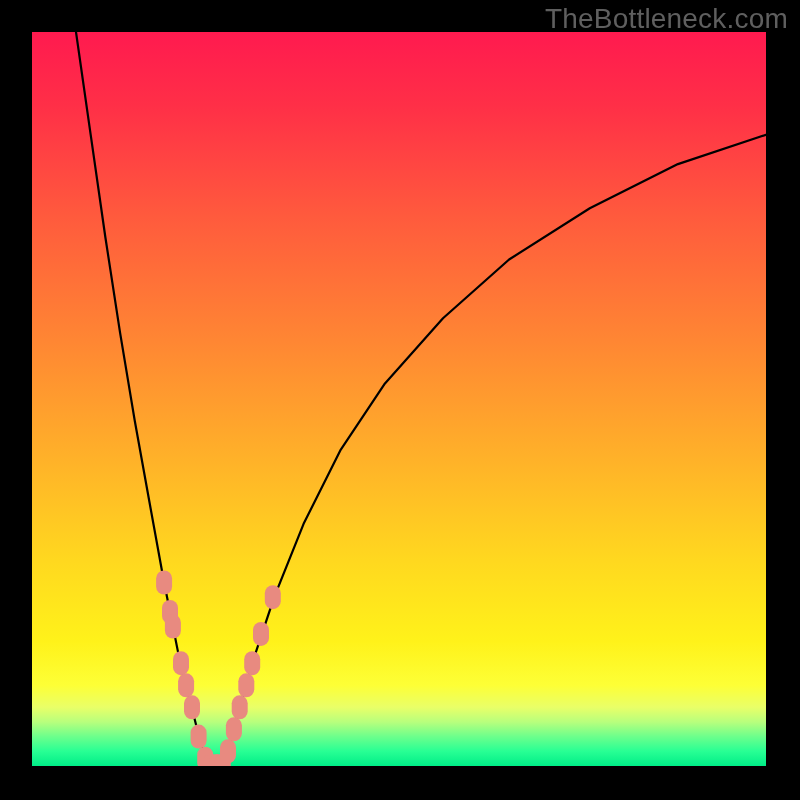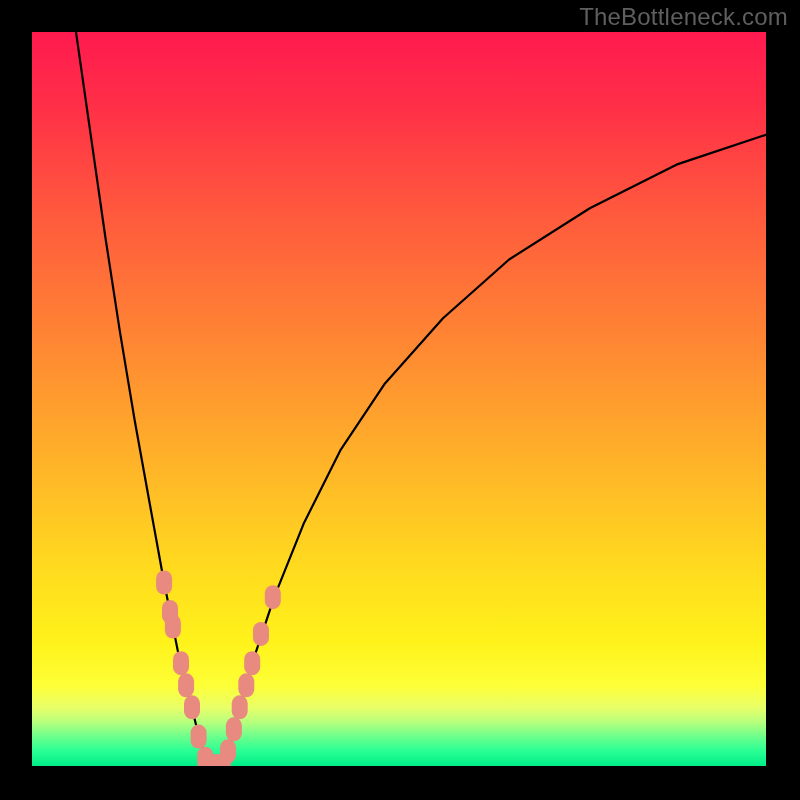--- a/index.html
+++ b/index.html
@@ -40,21 +40,21 @@
       #6cff8c 96%,
       #28ff94 98%,
       #00ed87 100%
     );
   }
   .watermark {
     position: absolute;
     top: 3px;
     right: 12px;
     color: #5f5f5f;
-    font-size: 24px;
+    font-size: 28px;
     font-weight: 500;
     letter-spacing: 0.2px;
     user-select: none;
   }
   svg.curves {
     position: absolute;
     top: 0;
     left: 0;
     width: 734px;
     height: 734px;

